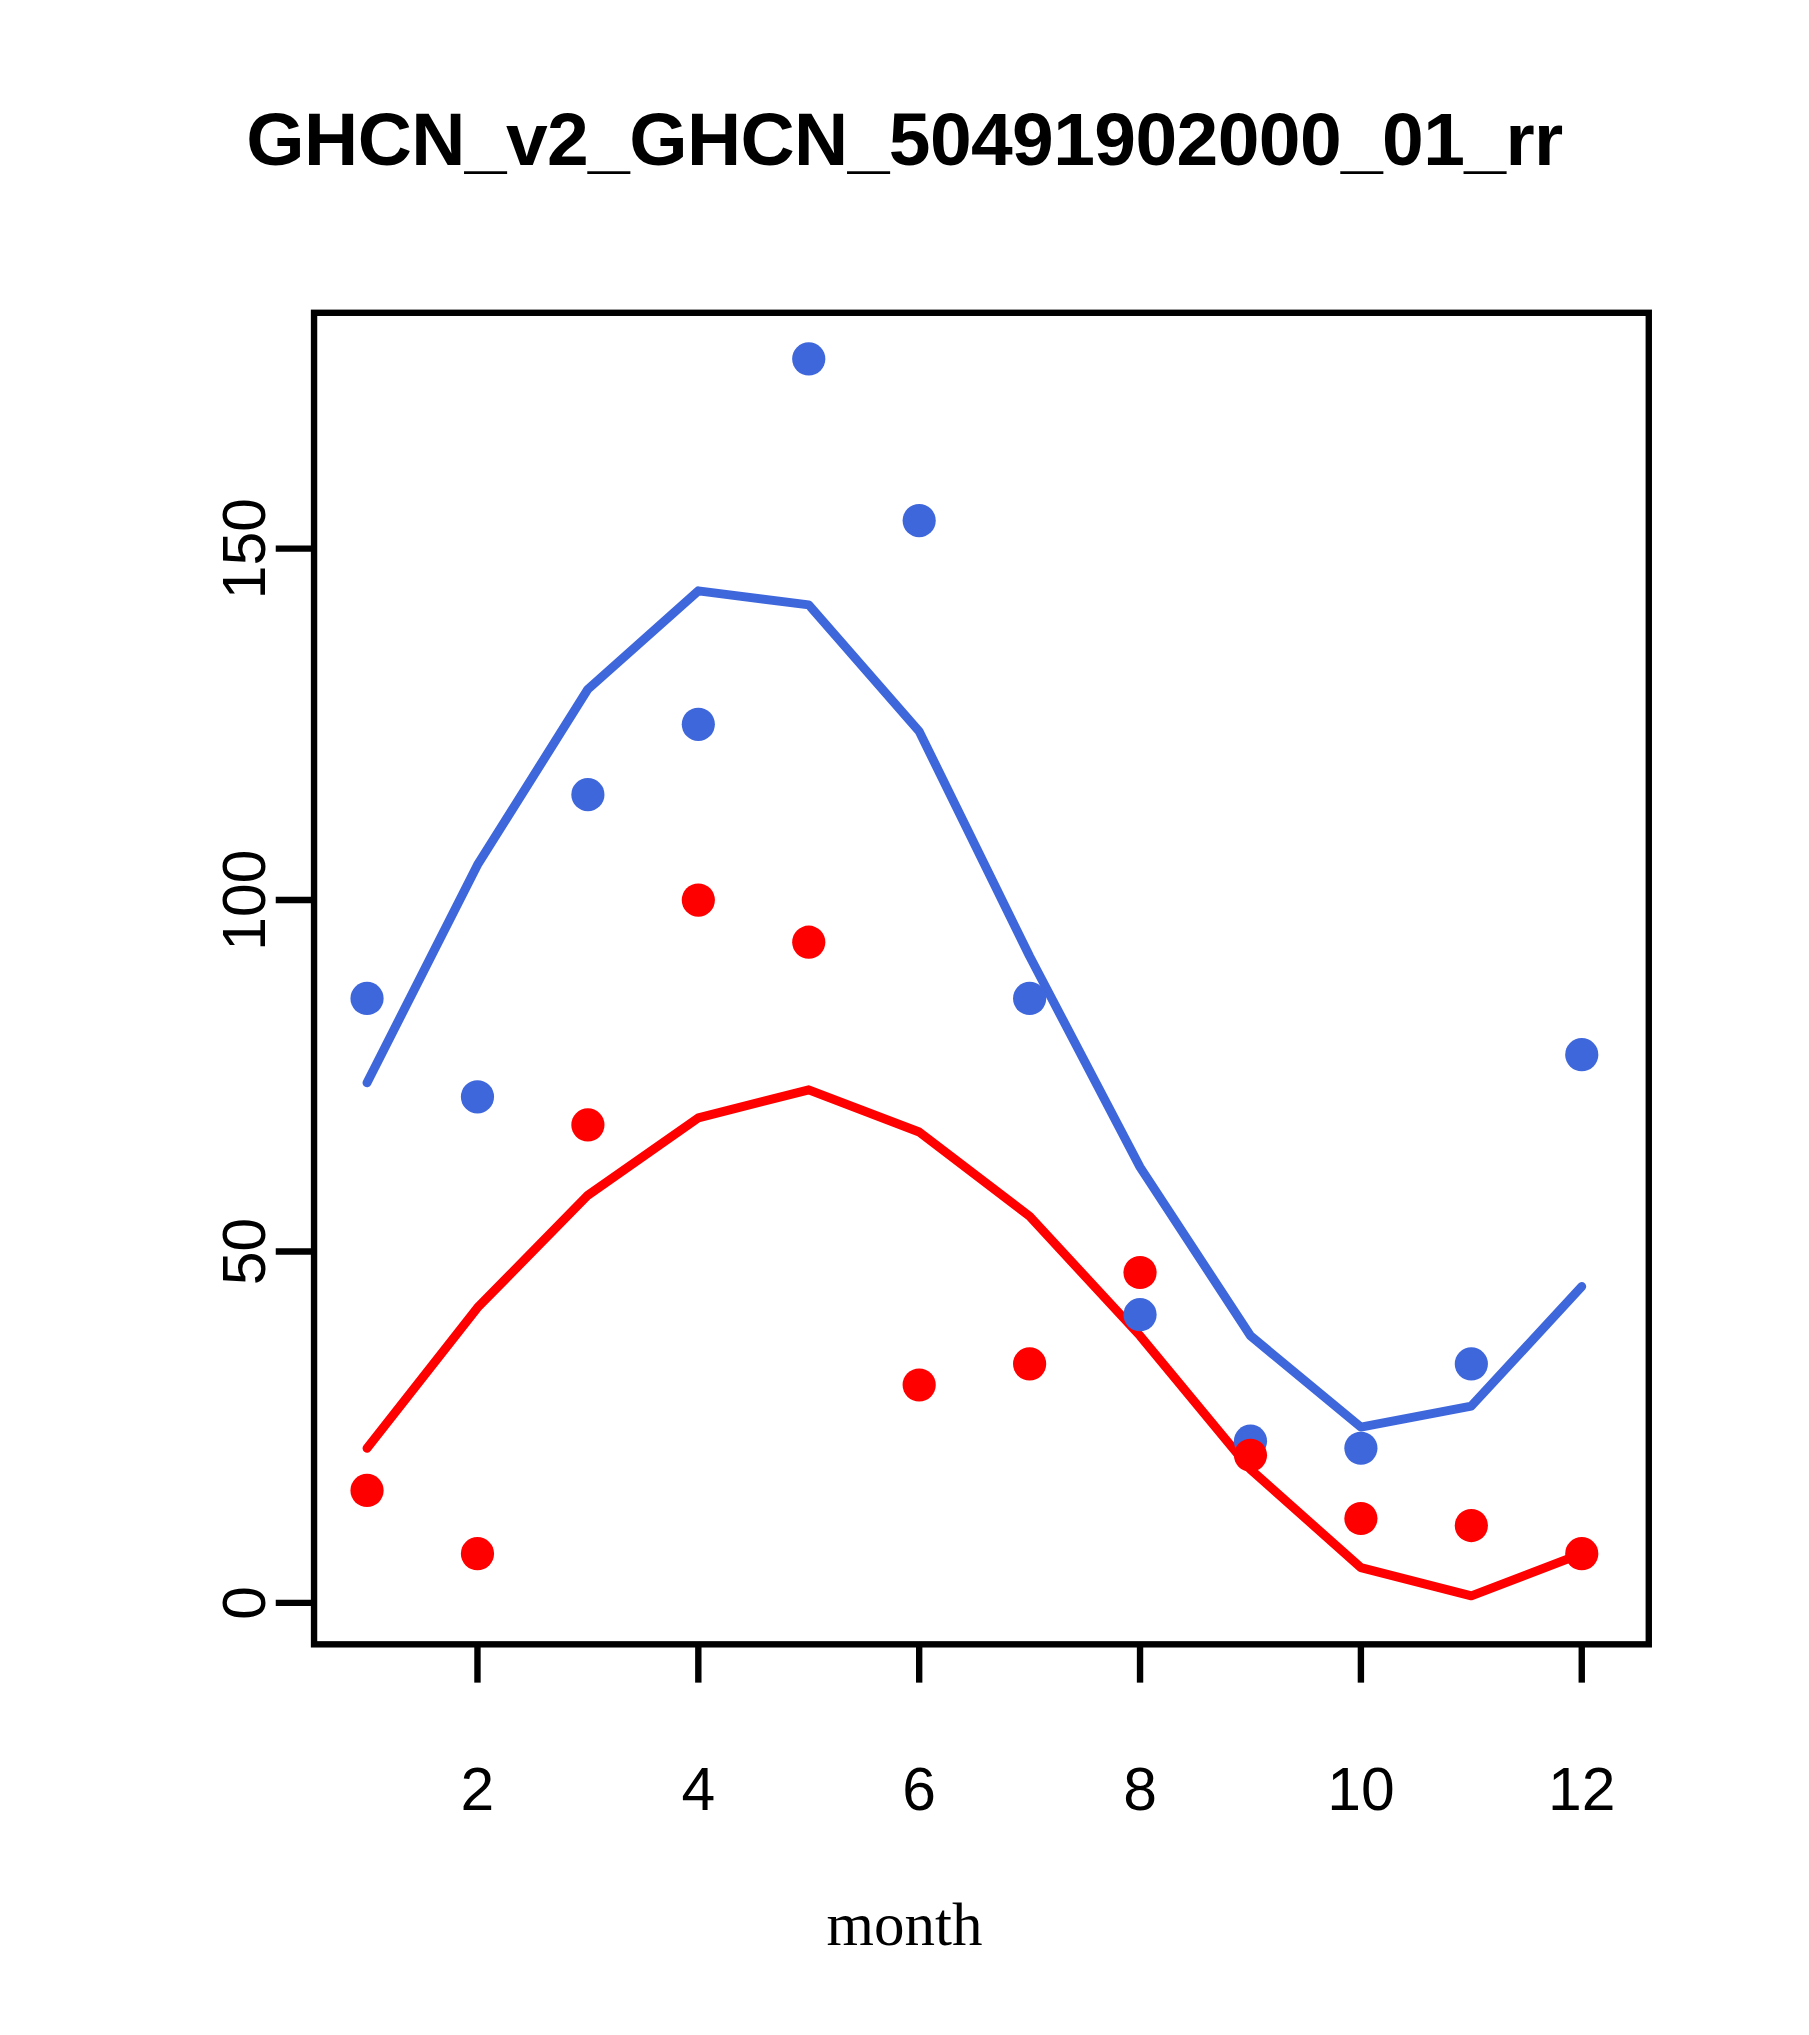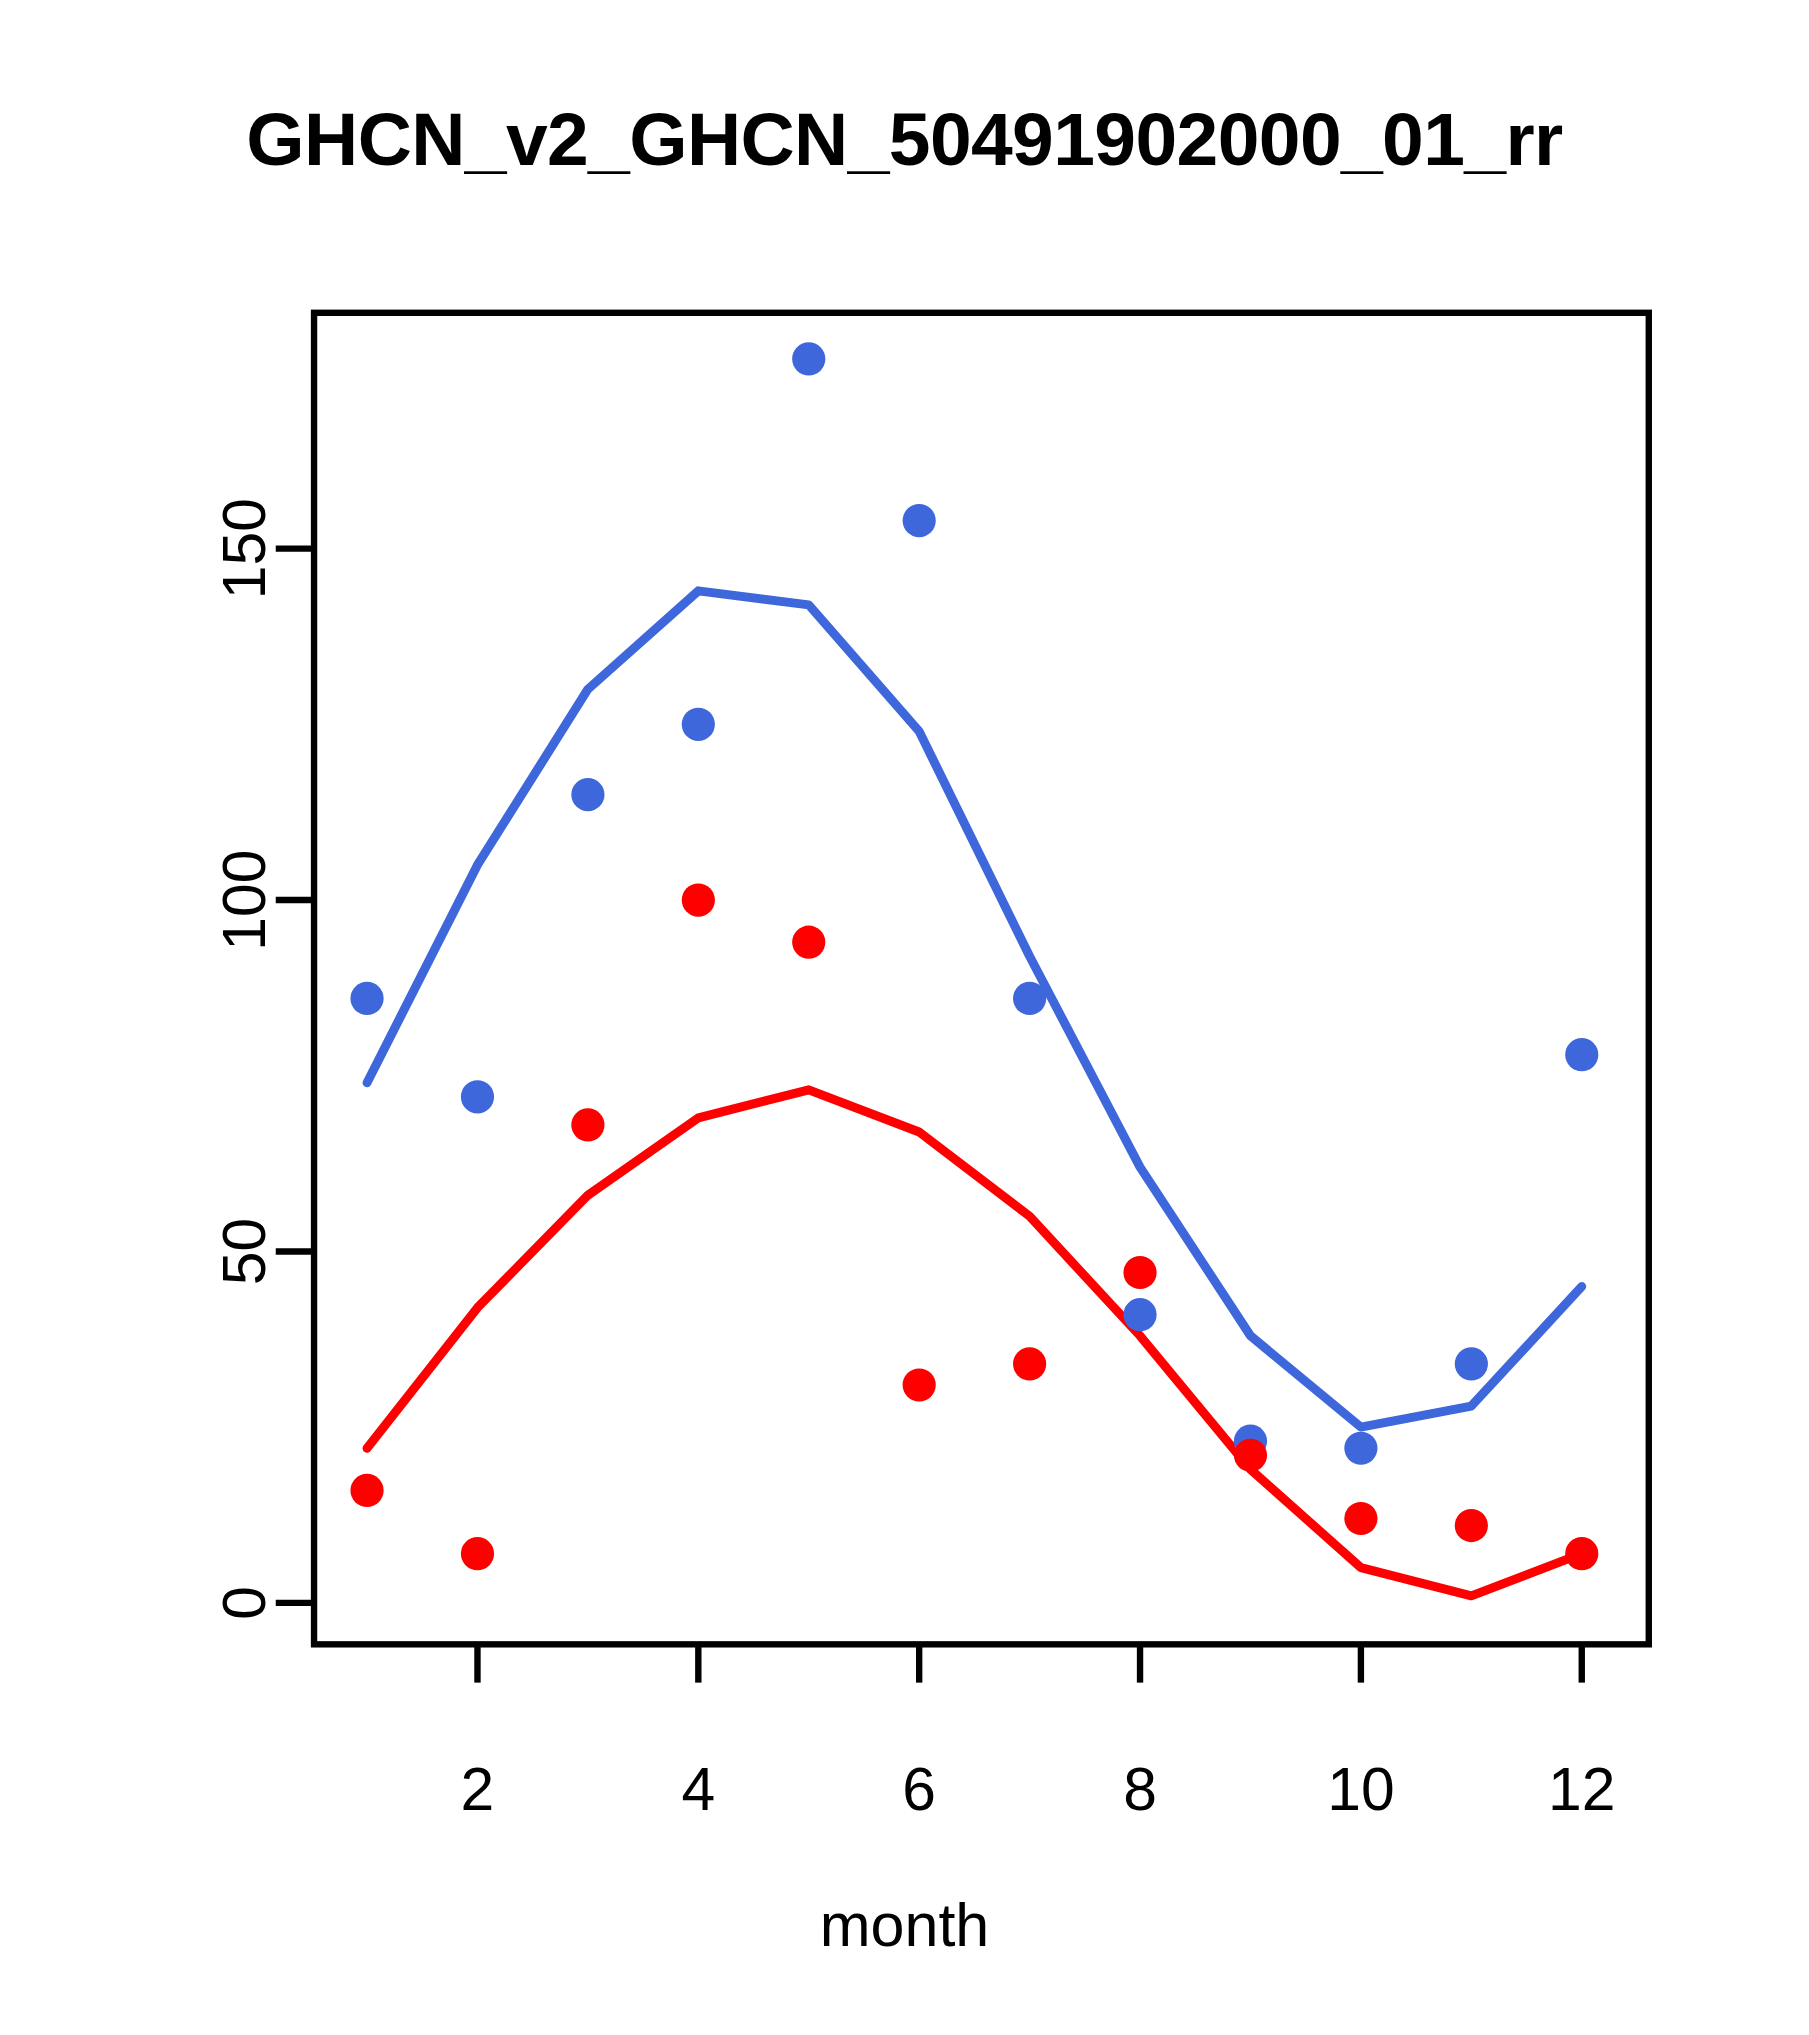--- a/index.html
+++ b/index.html
@@ -32,21 +32,21 @@
     letter-spacing: -0.6px;
     color: #000000;
     white-space: nowrap;
   }
   .x-axis-label {
     position: absolute;
     left: 0;
     top: 1890px;
     width: 1809px;
     text-align: center;
-    font-family: Liberation Sans, sans-serif;
+    font-family: Liberation Serif, serif;
     font-size: 61px;
     color: #000000;
   }
   svg.plot-svg {
     position: absolute;
     left: 0; top: 0;
     width: 1809px;
     height: 2035px;
   }
   .tick-text {

